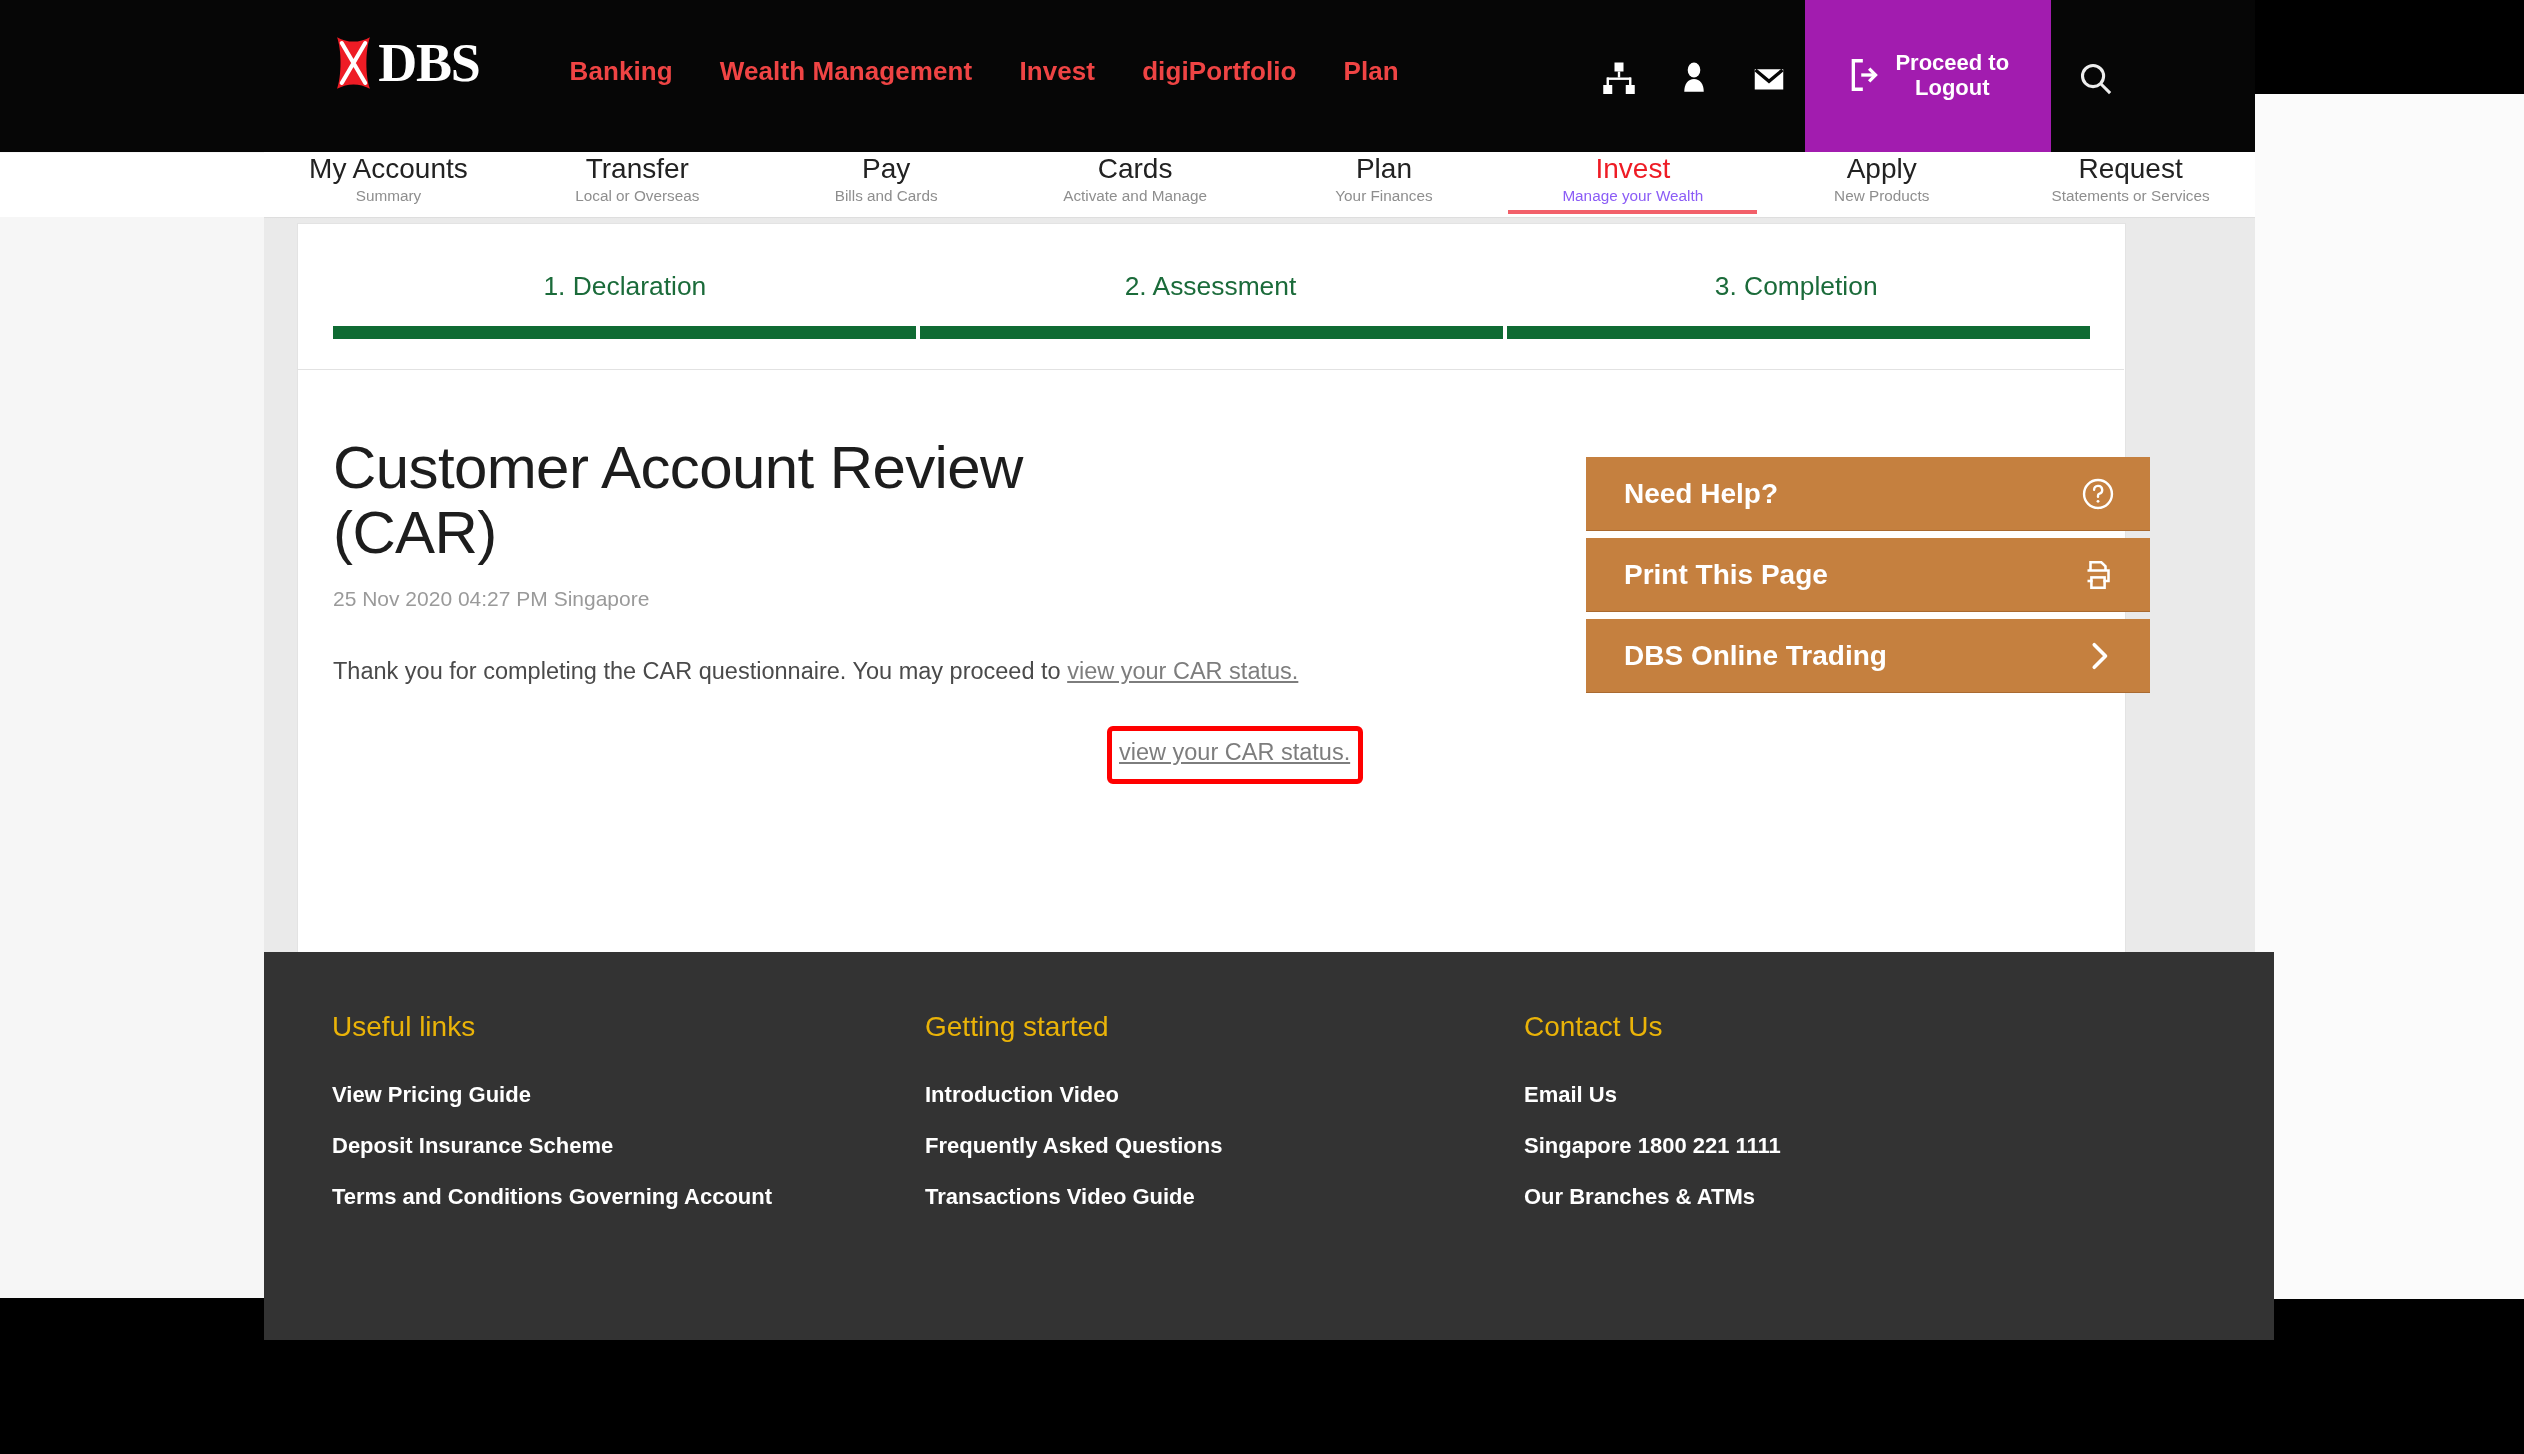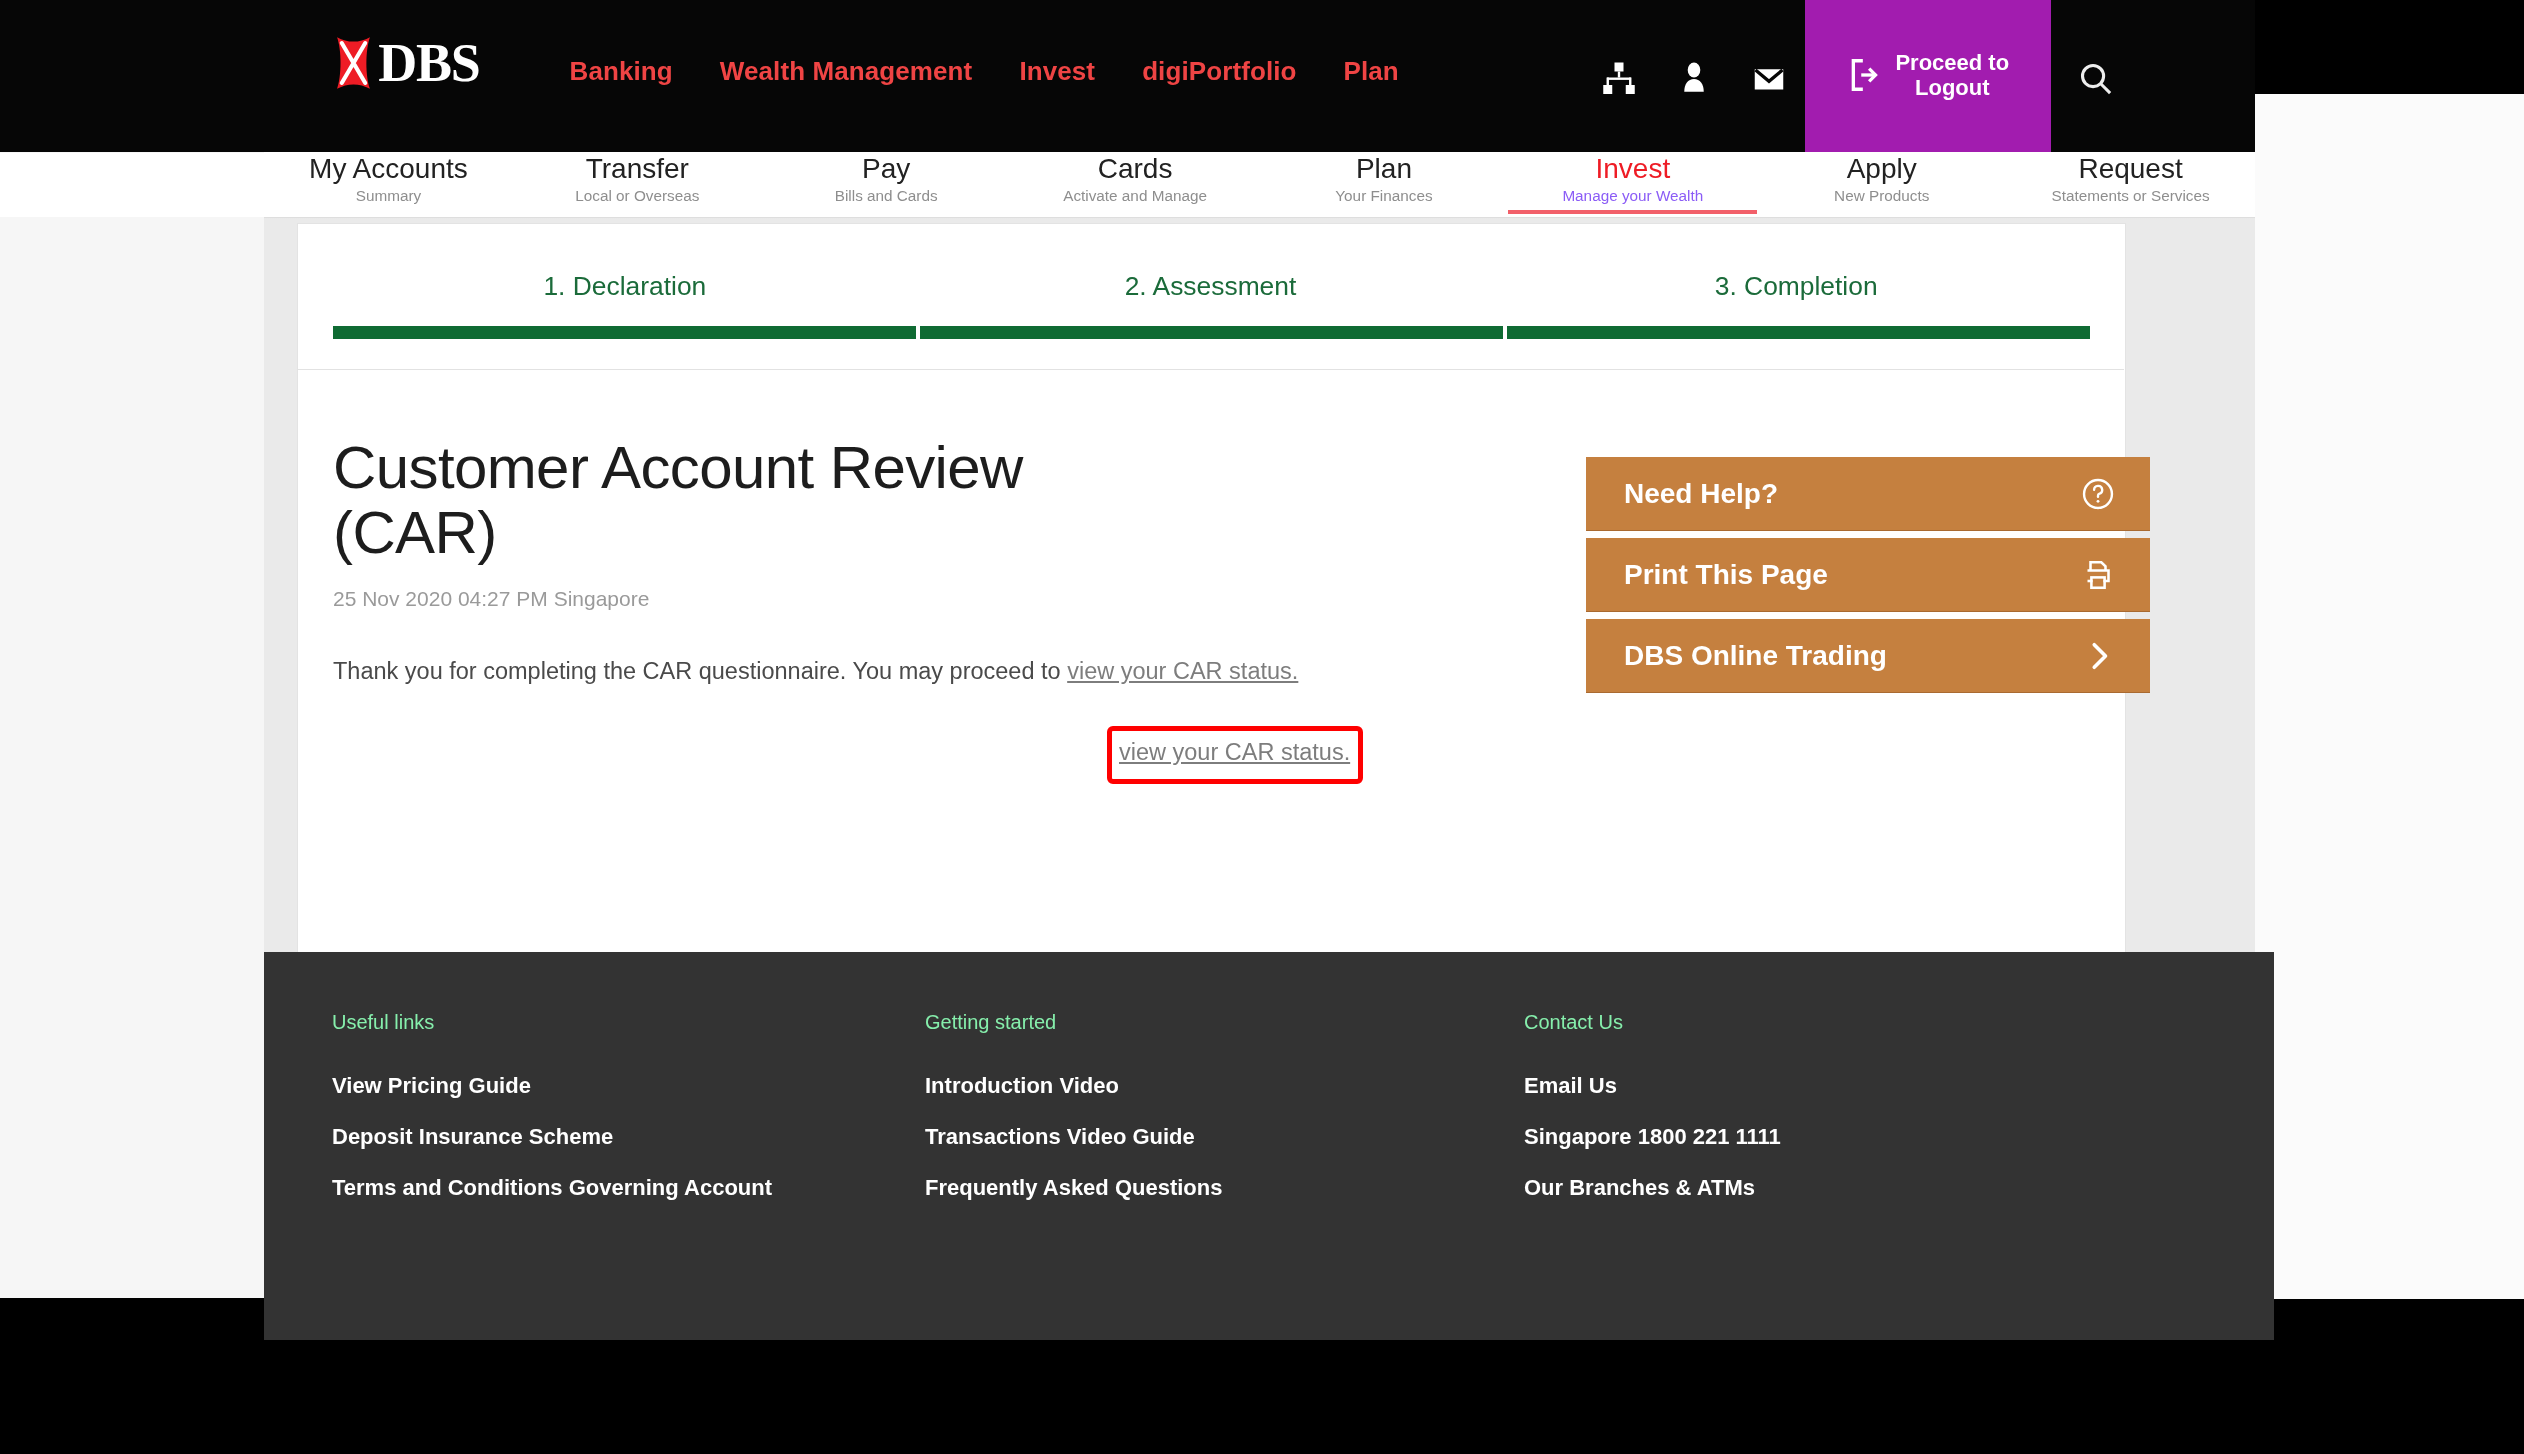--- a/index.html
+++ b/index.html
@@ -78,21 +78,21 @@
       border-bottom:1.8px solid #a96a31;}
   .actbtn .lbl{color:#fff;font-size:28px;font-weight:700;}
   .actbtn .ico{display:flex;align-items:center;justify-content:center;}
 
   
   .footer{position:absolute;left:264px;top:952px;width:2010px;height:388px;background:#333333;}
   .footer-inner{position:absolute;left:68px;top:59px;width:1880px;display:flex;}
   .fcol{flex:1;}
   .fcol.c1{flex:0 0 593px;}
   .fcol.c2{flex:0 0 599px;}
-  .fhead{font-size:20px;color:#86efac;margin-bottom:39px;}
+  .fhead{font-size:28px;color:#eab308;margin-bottom:39px;}
   .flink{font-size:22px;color:#ffffff;font-weight:700;margin-bottom:25px;}
 
   .footer-bottom{position:absolute;left:0;top:1340px;width:2525px;height:115px;background:#000;}
 </style>
 </head>
 <body>
 
 <div class="bg-black"></div>
 <div class="behind-white-a"></div>
 <div class="behind-white-d"></div>
@@ -275,22 +275,22 @@
     <div class="fcol c1">
       <div class="fhead">Useful links</div>
       <div class="flink">View Pricing Guide</div>
       <div class="flink">Deposit Insurance Scheme</div>
       <div class="flink">Terms and Conditions Governing Account</div>
     </div>
 
     <div class="fcol c2">
       <div class="fhead">Getting started</div>
       <div class="flink">Introduction Video</div>
+      <div class="flink">Frequently Asked Questions</div>
       <div class="flink">Transactions Video Guide</div>
-      <div class="flink">Frequently Asked Questions</div>
     </div>
 
     <div class="fcol">
       <div class="fhead">Contact Us</div>
       <div class="flink">Email Us</div>
       <div class="flink">Singapore 1800 221 1111</div>
       <div class="flink">Our Branches &amp; ATMs</div>
     </div>
 
   </div>

